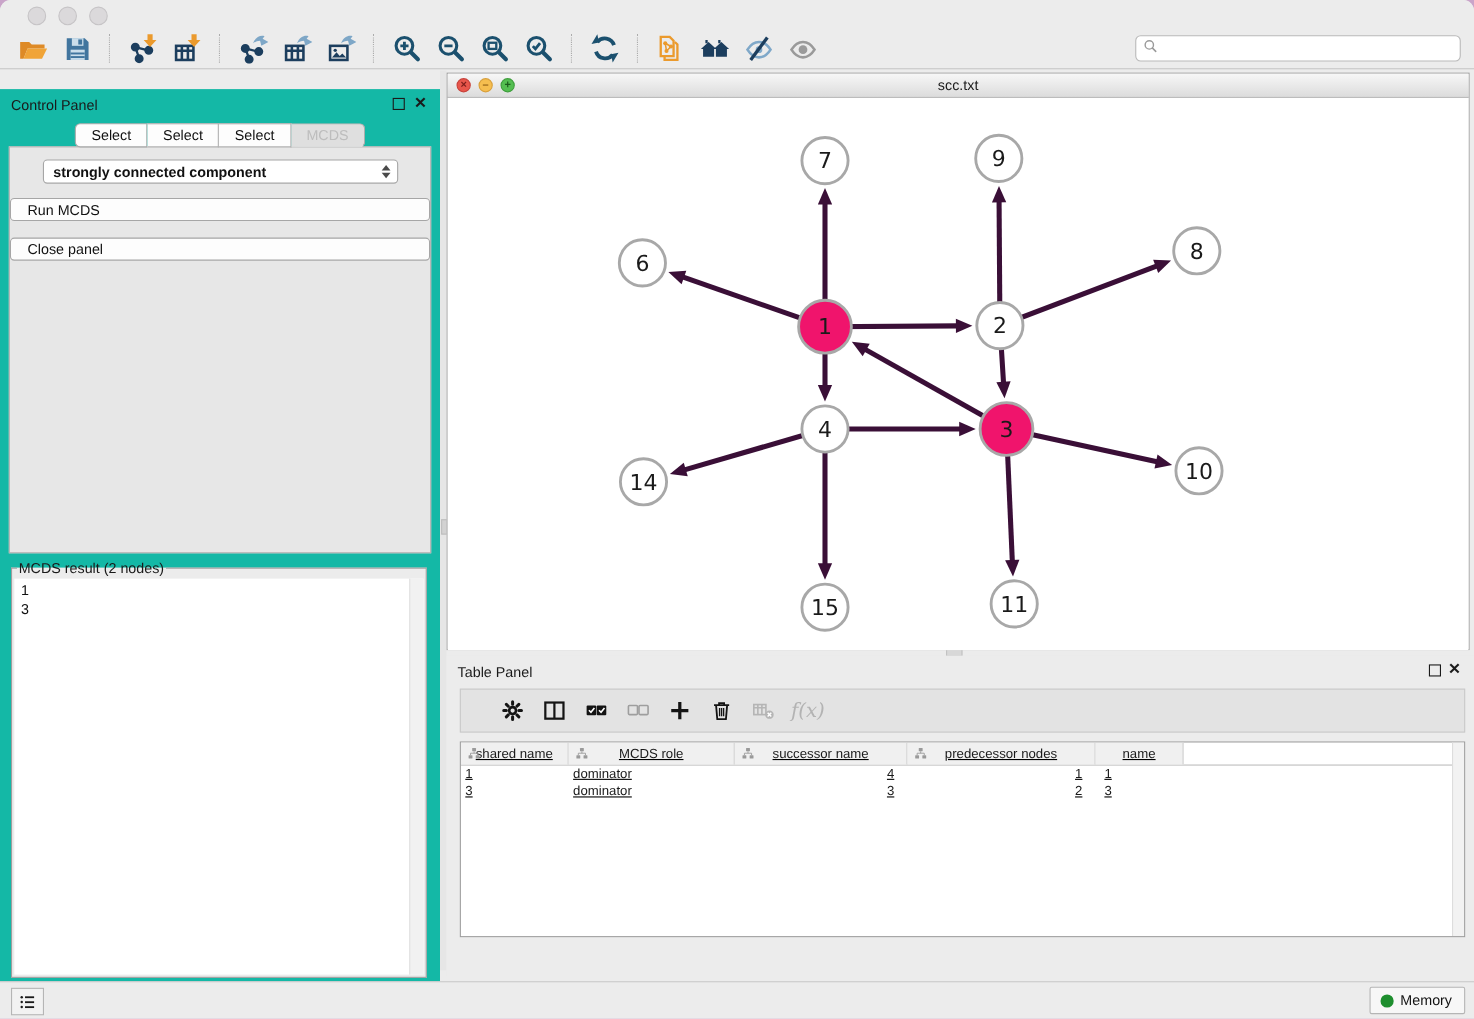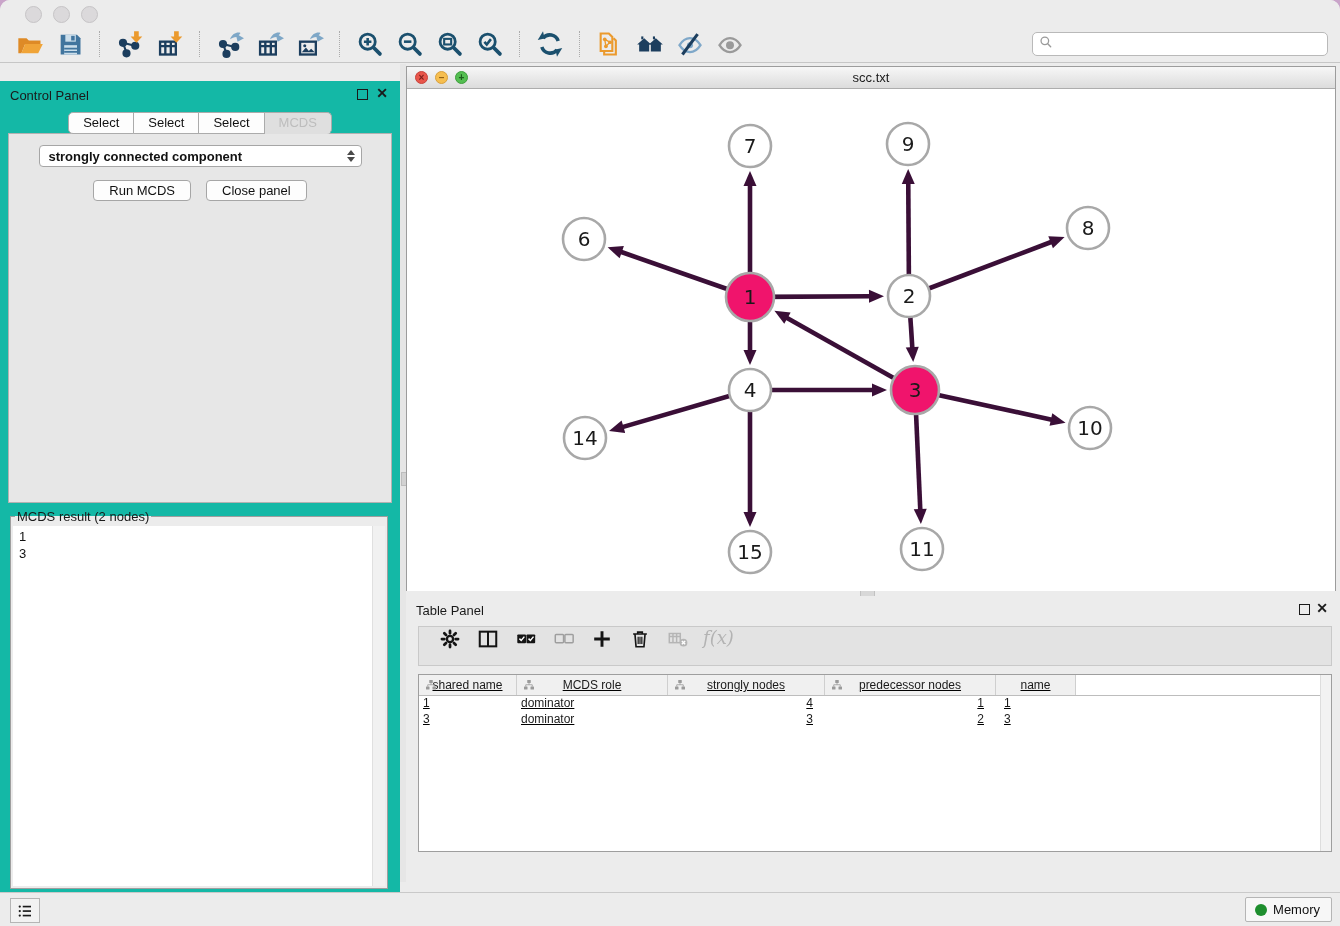--- a/index.html
+++ b/index.html
@@ -39,21 +39,21 @@
 
   .cp-box{position:absolute;left:8px;right:8px;top:52px;height:368px;border:1px solid #B2B2B2;background:#E7E7E7;}
   .opt-label{margin-top:24px;text-align:center;font-size:13px;color:#1A1A1A;}
   .dropdown{margin:11px auto 0 auto;width:306px;height:20px;background:#fff;border:1px solid #A6A6A6;
             border-radius:4px;display:flex;align-items:center;padding:0 6px 0 9px;font-size:13px;color:#111;font-weight:bold;}
   .dropdown .dd-label{flex:1;}
   .stepper{display:flex;flex-direction:column;gap:2px;align-items:center;}
   .stepper i{width:0;height:0;border-left:4px solid transparent;border-right:4px solid transparent;display:block;}
   .stepper .up{border-bottom:5px solid #4A4A4A;}
   .stepper .down{border-top:5px solid #4A4A4A;}
-  .cp-buttons{margin-top:13px;display:flex;justify-content:center;gap:15px;}
+  .cp-buttons{margin-top:13px;display:flex;justify-content:center;gap:15px;flex-direction:column;}
   .cp-btn{height:19px;line-height:19px;background:#FDFDFD;border:1px solid #A6A6A6;border-radius:4px;
           padding:0 15px;font-size:13px;color:#111;}
 
   fieldset.result{position:absolute;left:10px;right:12px;top:428px;height:374px;margin:0;padding:2px;
                   border:1px solid #9E9E9E;background:#ECECEC;}
   fieldset.result legend{font-size:13px;color:#1A1A1A;padding:0 2px;margin-left:2px;}
   .result-area{position:relative;width:100%;height:100%;background:#fff;box-sizing:border-box;}
   .result-area pre{margin:0;padding:2px 0 0 6px;font-family:"Liberation Sans",sans-serif;font-size:13px;
                    line-height:17px;color:#111;}
   .result-scroll{position:absolute;top:0;right:0;width:12px;height:100%;background:#F1F1F1;border-left:1px solid #E0E0E0;}
@@ -74,21 +74,21 @@
   .mac.red{left:8px;background:#E8564B;border:1px solid #C8423B;color:#7E1F1C;}
   .mac.yellow{left:28px;background:#F6BE4F;border:1px solid #D8A03C;color:#8F5E14;}
   .mac.green{left:48px;background:#54BE51;border:1px solid #3E9E3C;color:#1D5E1D;}
   .net-canvas{position:relative;width:928px;height:502px;background:#fff;}
   .net-canvas svg{position:absolute;inset:0;}
 
   
   .table-panel{position:absolute;left:406px;top:596px;width:934px;height:292px;background:#ECECEC;}
   .tp-float{right:30px;} .tp-close{right:12px;}
   .tp-toolbar{position:absolute;left:12px;right:8px;top:30px;height:40px;background:#E3E3E3;
-              border:1px solid #C9C9C9;display:flex;align-items:flex-start;padding-left:12px;box-sizing:border-box;}
+              border:1px solid #C9C9C9;display:flex;align-items:center;padding-left:28px;box-sizing:border-box;}
   .tp-toolbar .tb-icon{width:24px;height:24px;margin:0 7px;display:flex;align-items:center;justify-content:center;}
   .tp-toolbar .fx{font-family:"DejaVu Serif",serif;font-style:italic;font-size:18px;color:#B3B3B3;margin:0 6px;}
 
   .tbl{position:absolute;left:12px;right:8px;top:78px;height:178px;background:#fff;border:1px solid #9E9E9E;
        box-sizing:border-box;overflow:hidden;text-decoration:underline;}
   .tbl-head{display:flex;height:20px;border-bottom:1px solid #BDBDBD;}
   .th{position:relative;height:20px;background:#F0F0F0;border-right:1px solid #CFCFCF;box-sizing:border-box;
       display:flex;align-items:center;justify-content:center;font-size:12px;color:#1A1A1A;}
   .th .hier{position:absolute;left:6px;top:4px;}
   .tbl-row{display:flex;height:16px;font-size:12px;color:#1A1A1A;}
@@ -496,21 +496,21 @@
           </div>
           <div class="th" style="width: 157px;">
             <span class="hier"><svg width="12" height="12" viewBox="0 0 24 24">
                 <g fill="#9A9A9A">
                   <rect x="8.5" y="2" width="7" height="6" rx="1"></rect>
                   <rect x="2" y="15" width="7" height="6" rx="1"></rect>
                   <rect x="15" y="15" width="7" height="6" rx="1"></rect>
                 </g>
                 <path d="M12 8v3.5M5.5 15v-3.5h13V15" stroke="#9A9A9A" stroke-width="1.6" fill="none"></path>
               </svg></span>
-            <span>strongly nodes</span>
+            <span>successor name</span>
           </div>
           <div class="th" style="width: 171px;">
             <span class="hier"><svg width="12" height="12" viewBox="0 0 24 24">
                 <g fill="#9A9A9A">
                   <rect x="8.5" y="2" width="7" height="6" rx="1"></rect>
                   <rect x="2" y="15" width="7" height="6" rx="1"></rect>
                   <rect x="15" y="15" width="7" height="6" rx="1"></rect>
                 </g>
                 <path d="M12 8v3.5M5.5 15v-3.5h13V15" stroke="#9A9A9A" stroke-width="1.6" fill="none"></path>
               </svg></span>

